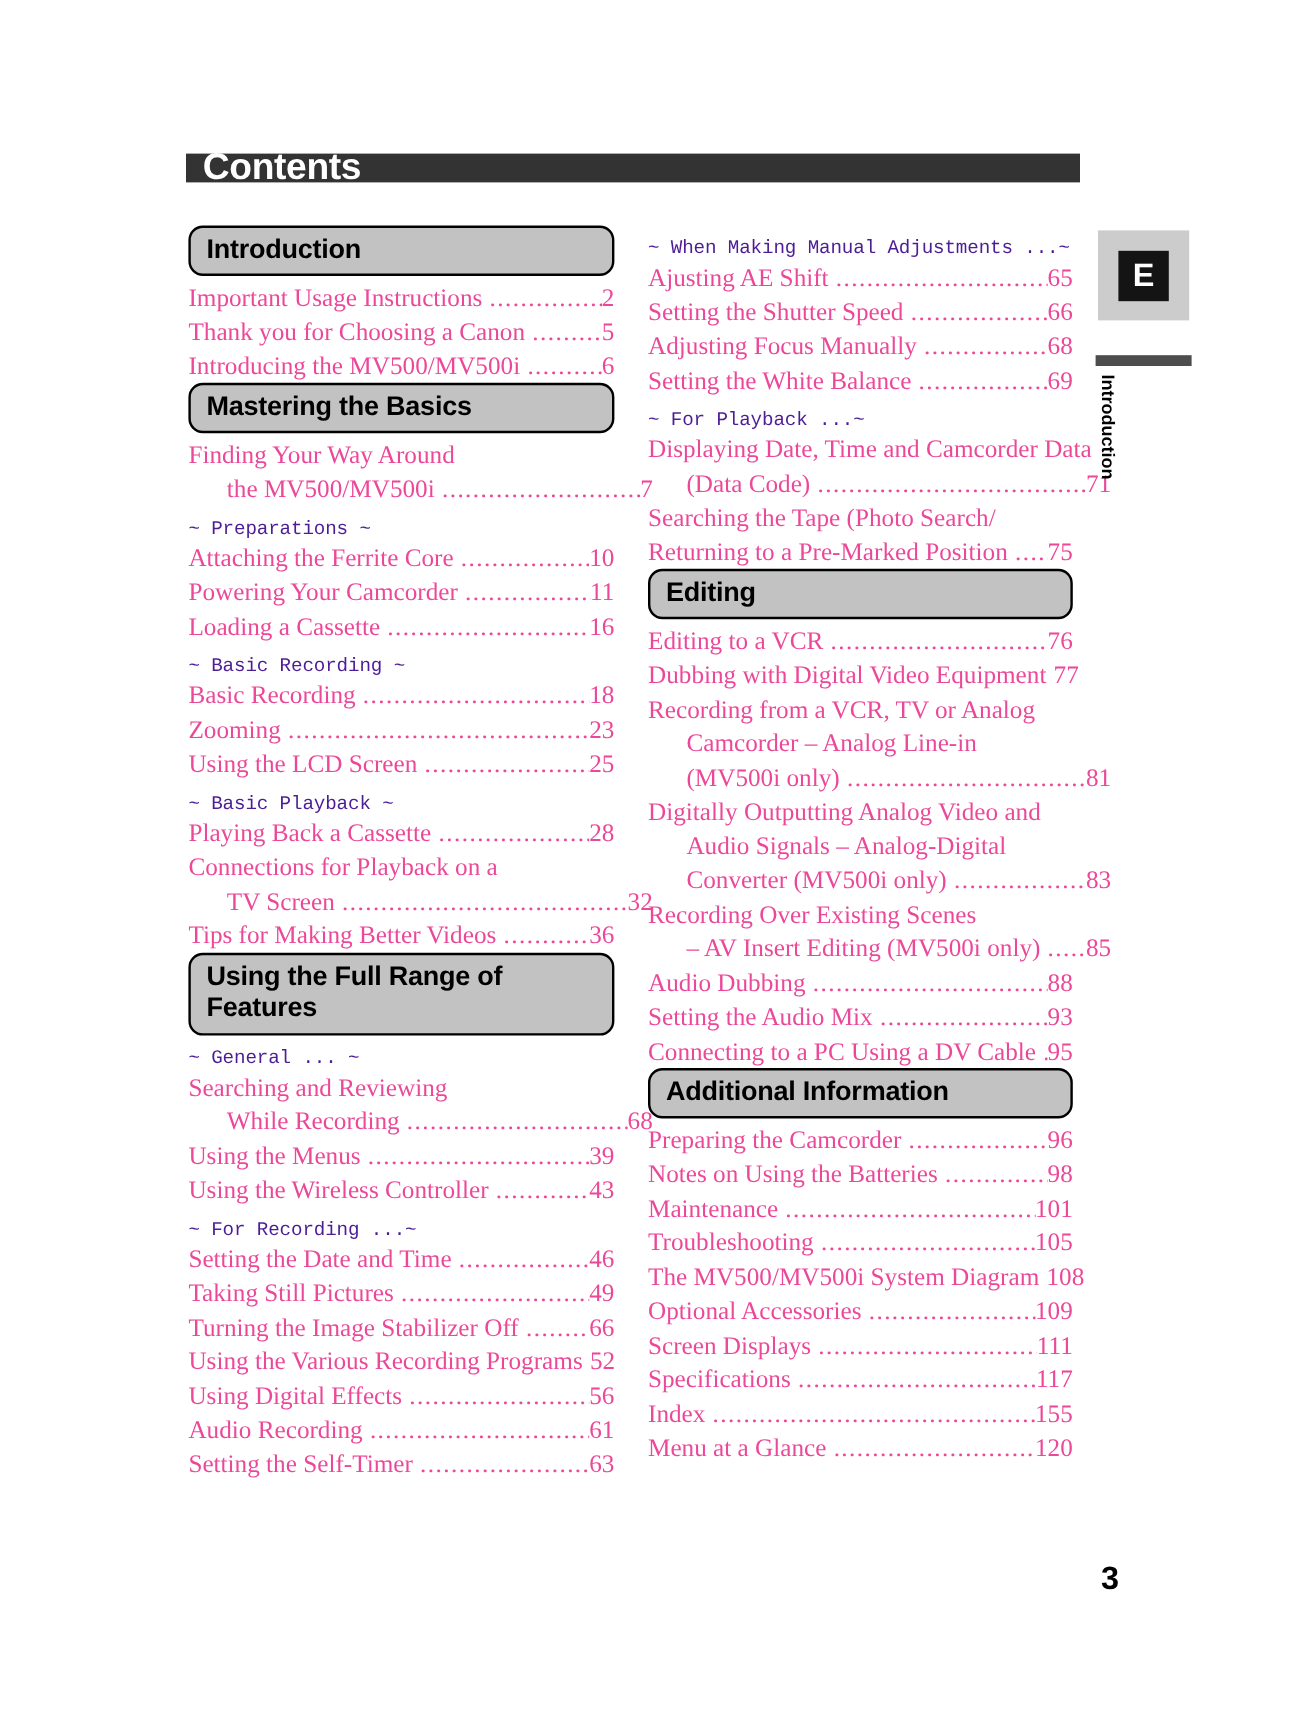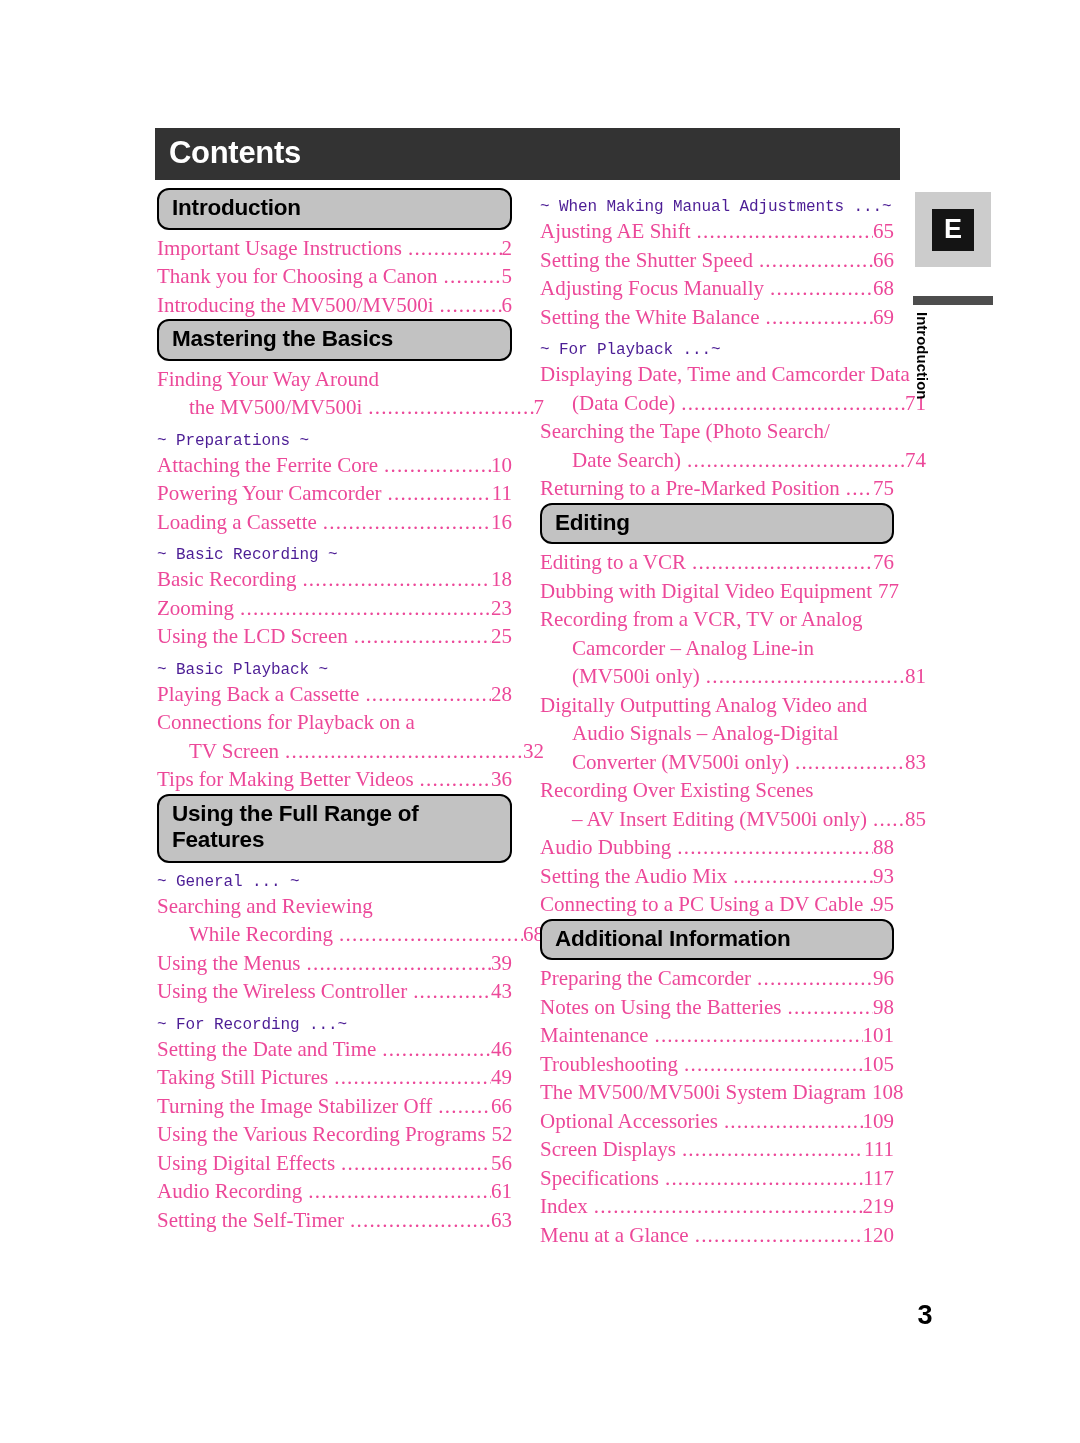--- a/index.html
+++ b/index.html
@@ -22,21 +22,21 @@
     width: 1080px;
     height: 1443px;
   }
 
   
   .contents-bar {
     position: absolute;
     left: 155px;
     top: 128px;
     width: 745px;
-    height: 52px;
+    height: 24px;
     background: #333333;
   }
   .contents-bar-title {
     position: absolute;
     left: 14px;
     top: 50%;
     transform: translateY(-52%);
     color: #ffffff;
     font-family: "Liberation Sans", sans-serif;
     font-weight: bold;
@@ -395,26 +395,20 @@
         <div class="toc-line indent">
           <span class="toc-text">(Data Code)</span>
           <span class="toc-gap"></span>
           <span class="toc-leader"></span>
           <span class="toc-page">71</span>
         </div>
         <div class="toc-line nopage">
           <span class="toc-text">Searching the Tape (Photo Search/</span>
           <span class="toc-gap"></span>
         </div>
-        <div class="toc-line indent">
-          <span class="toc-text">Date Search)</span>
-          <span class="toc-gap"></span>
-          <span class="toc-leader"></span>
-          <span class="toc-page">74</span>
-        </div>
         <div class="toc-line">
           <span class="toc-text">Returning to a Pre-Marked Position</span>
           <span class="toc-gap"></span>
           <span class="toc-leader"></span>
           <span class="toc-page">75</span>
         </div>
       </div>
       <div class="section-pill">Editing</div>
       <div class="toc-entry">
         <div class="toc-line">
@@ -533,21 +527,21 @@
         <div class="toc-line">
           <span class="toc-text">Specifications</span>
           <span class="toc-gap"></span>
           <span class="toc-leader"></span>
           <span class="toc-page">117</span>
         </div>
         <div class="toc-line">
           <span class="toc-text">Index</span>
           <span class="toc-gap"></span>
           <span class="toc-leader"></span>
-          <span class="toc-page">219</span>
+          <span class="toc-page">155</span>
         </div>
         <div class="toc-line">
           <span class="toc-text">Menu at a Glance</span>
           <span class="toc-gap"></span>
           <span class="toc-leader"></span>
           <span class="toc-page">120</span>
         </div>
       </div>
     </div>
 

